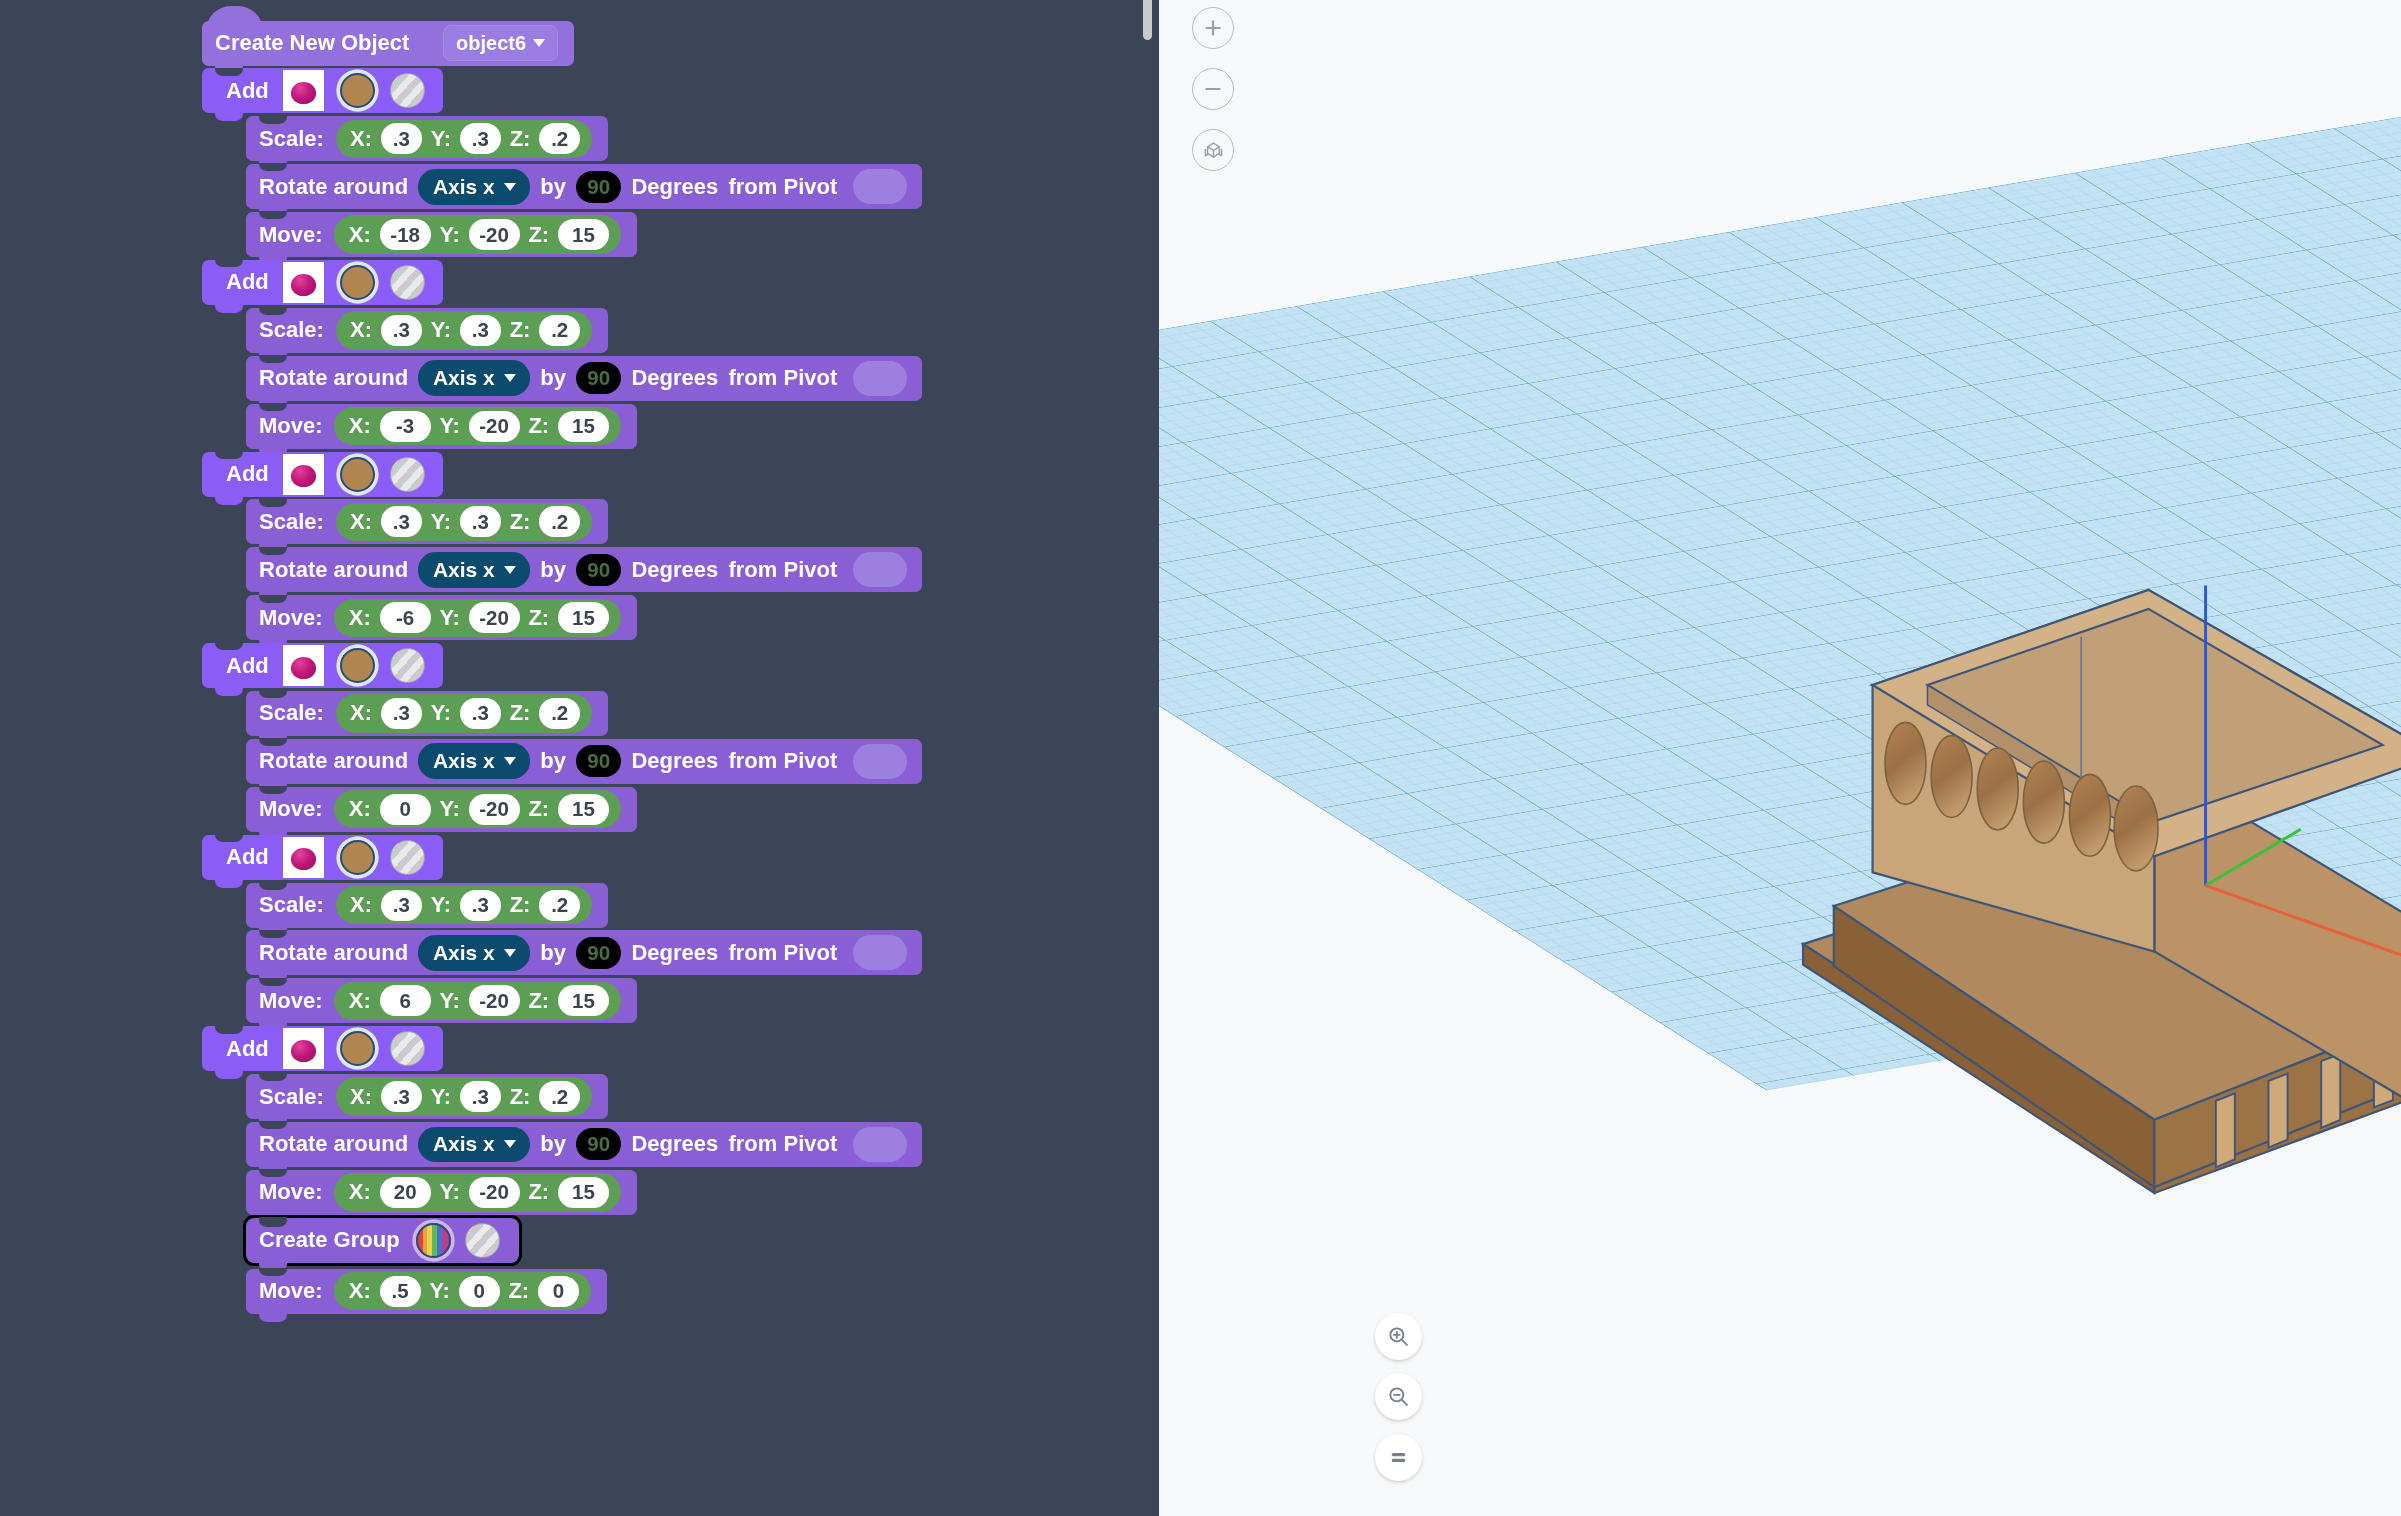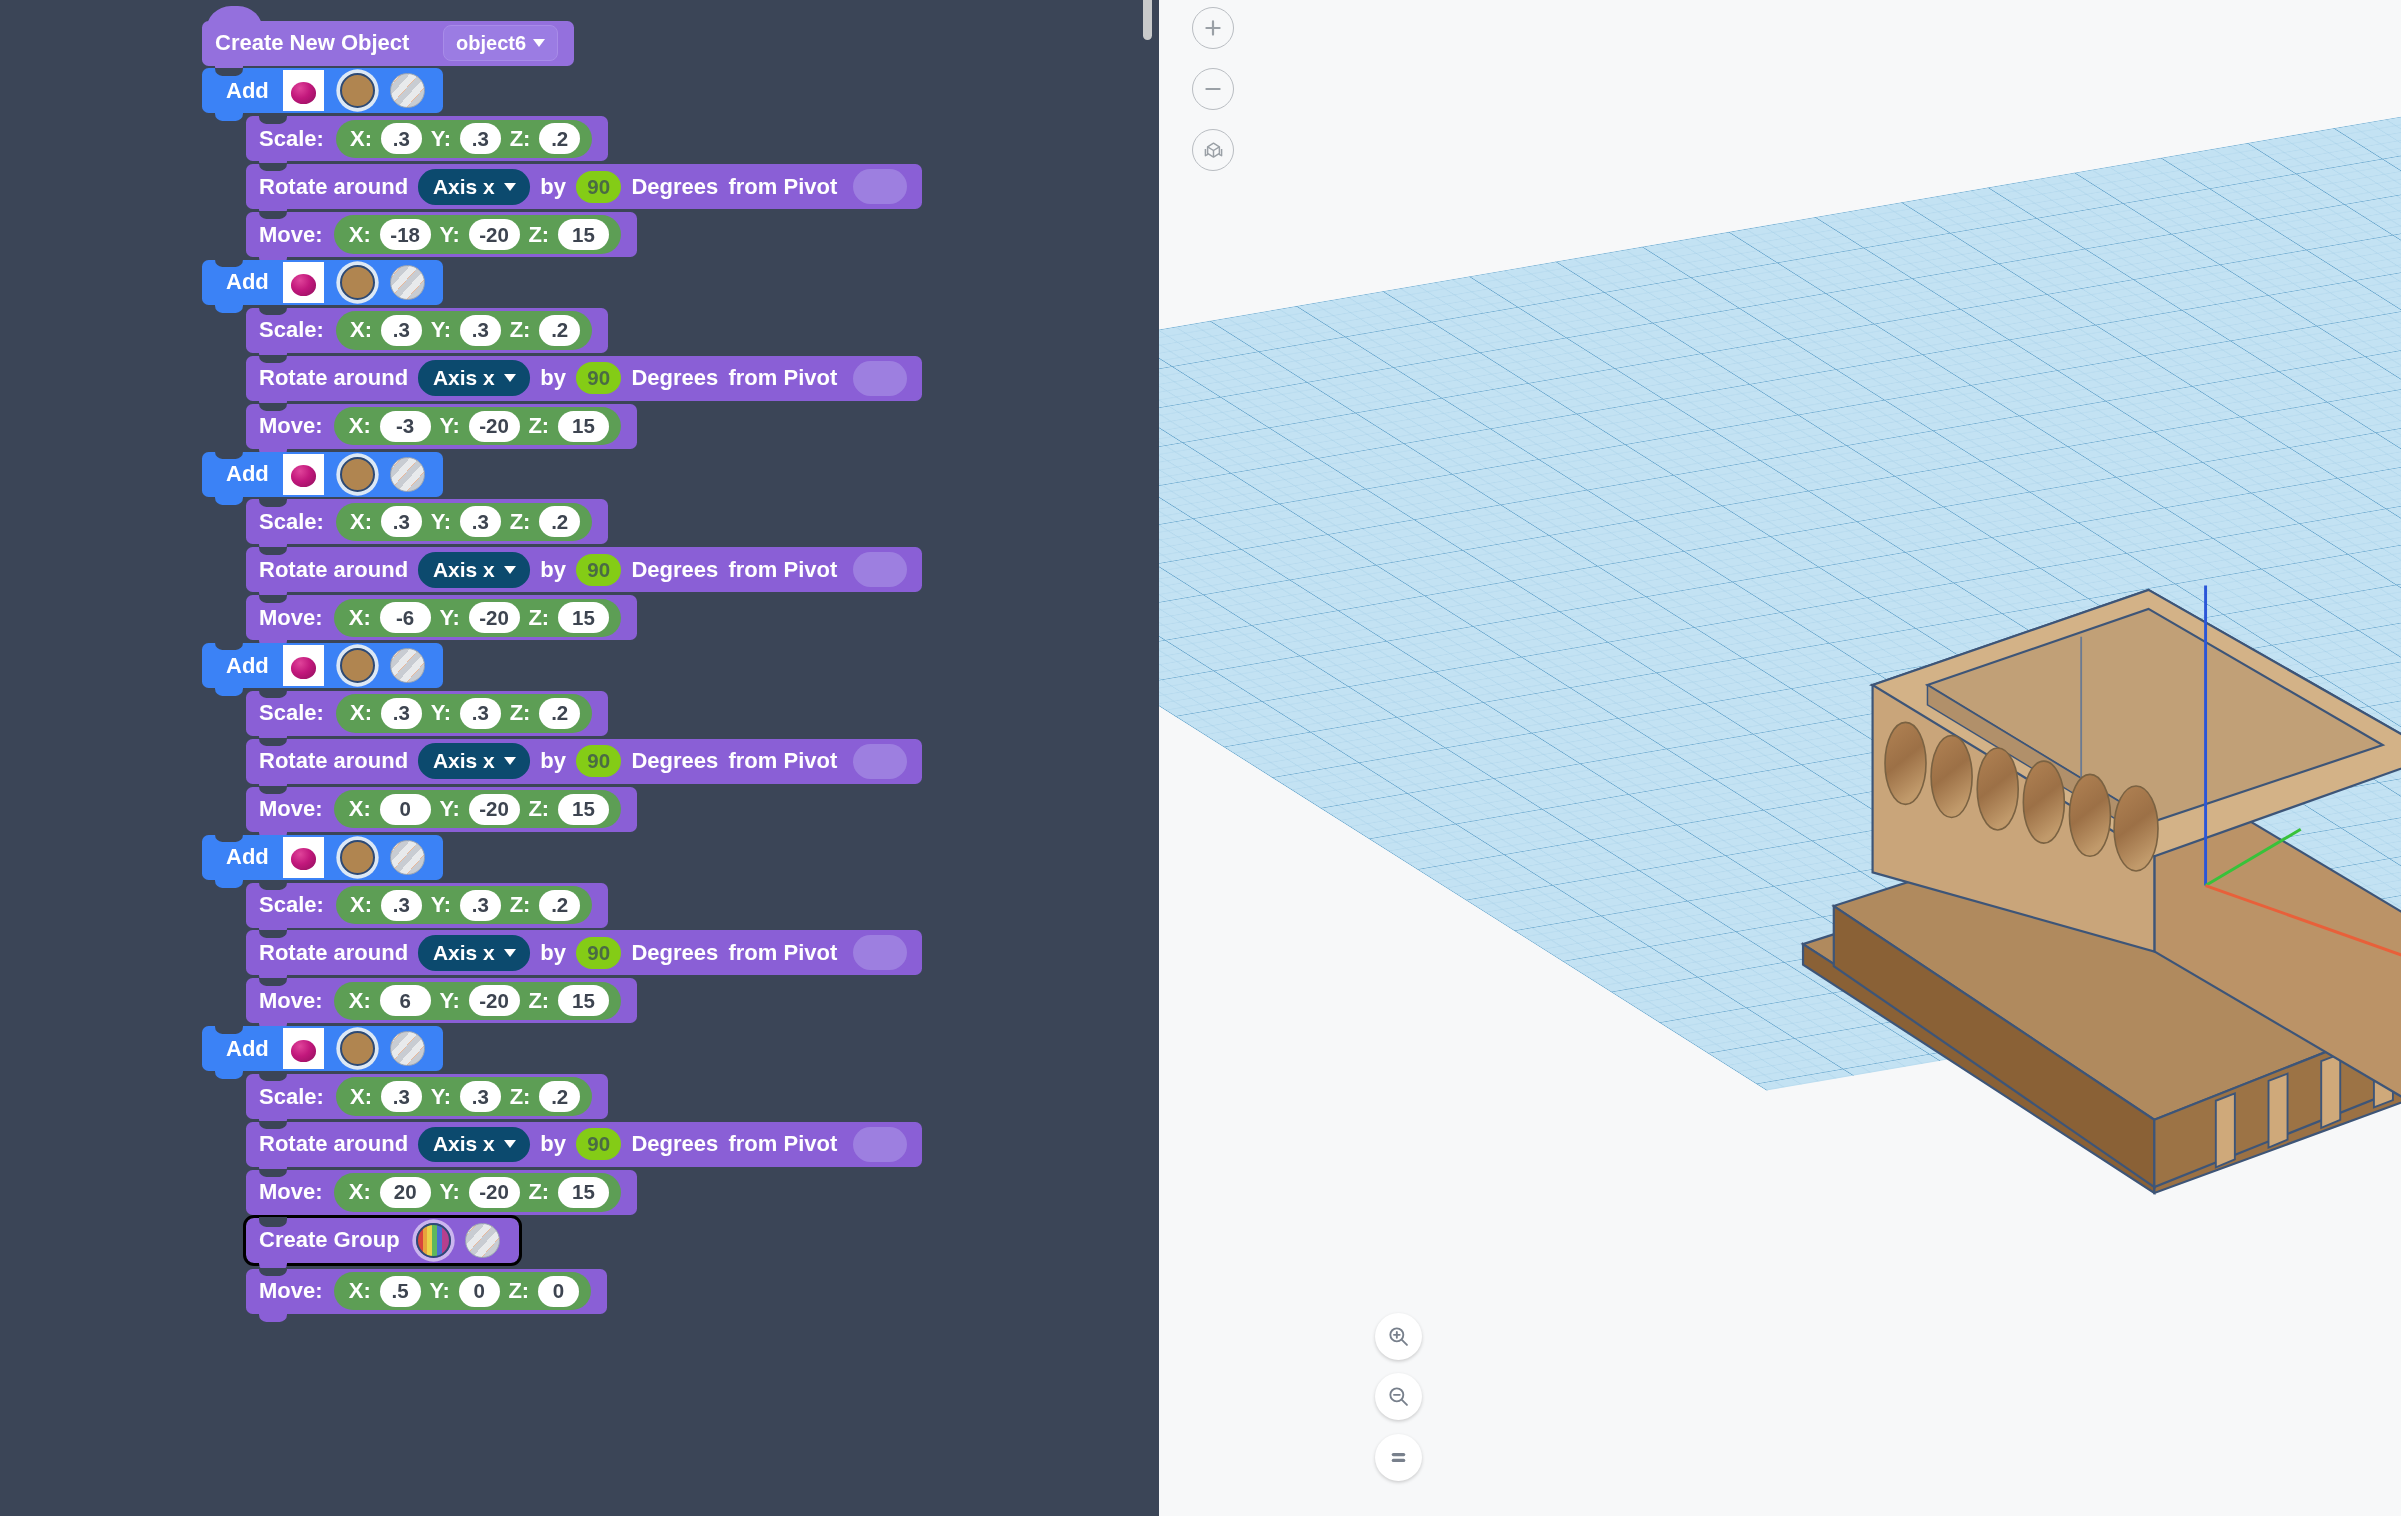--- a/index.html
+++ b/index.html
@@ -86,21 +86,21 @@
     content: "";
     position: absolute;
     left: 13px; bottom: -8px;
     width: 28px; height: 8px;
     border-radius: 0 0 7.3px 7.3px;
     background: inherit;
   }
   .blk.hat::before { display: none; }
   .blk.purple { background: #8a5fd6; margin-left: 44px; }
   .blk.purple-light { background: #9470dd; }
-  .blk.blue   { background: #3b82f6; padding-left: 24px; }
+  .blk.blue   { background: #8b5cf6; padding-left: 24px; }
 
   
   .blk.hat {
     border-radius: 6.6px;
     padding-top: 0;
     gap: 18px;
   }
   .hat-bump {
     position: absolute;
     left: 4.4px; top: -14.6px;
@@ -157,21 +157,21 @@
   .dd-green {
     display: inline-flex; align-items: center; gap: 8.8px;
     background: #0c4a6e;
     border-radius: 17.6px;
     padding: 5.9px 14.6px;
     margin: 0 10.2px;
     font-size: 21px;
   }
   .deg-pill {
     display: inline-flex; align-items: center; justify-content: center;
-    background: #84cc16;
+    background: #000000;
     border-radius: 16px;
     min-width: 45px; height: 32px;
     margin: 0 10.2px;
     color: #4a6b44;
     font-size: 20.5px;
     font-weight: 700;
   }
   .pivot-socket {
     display: inline-block;
     width: 54px; height: 35px;

